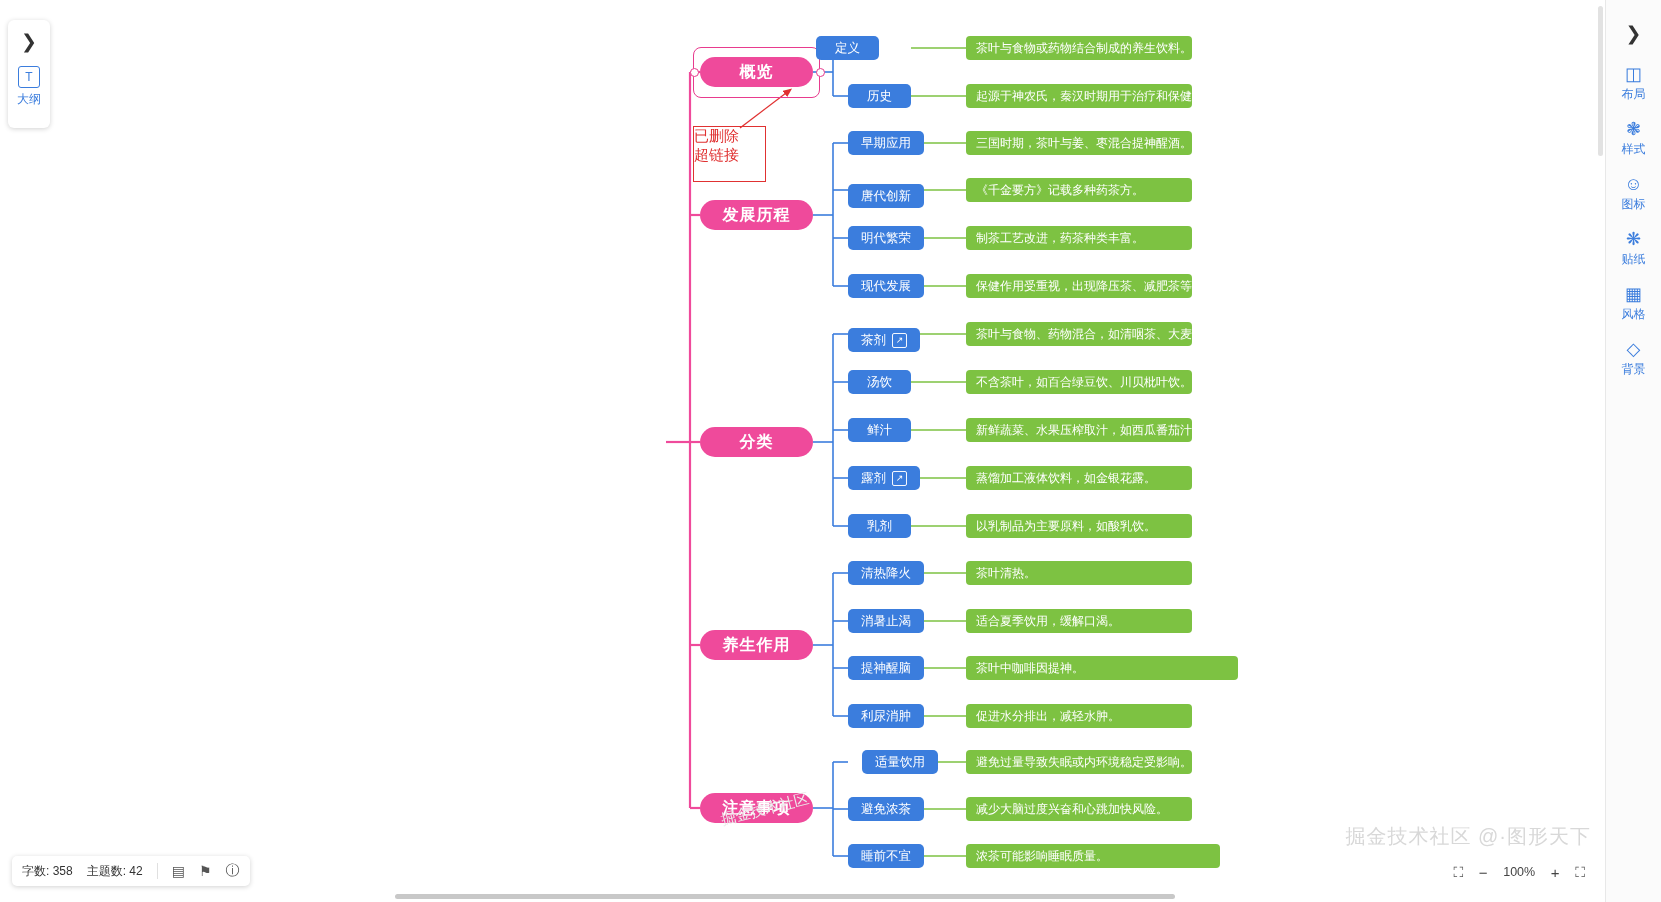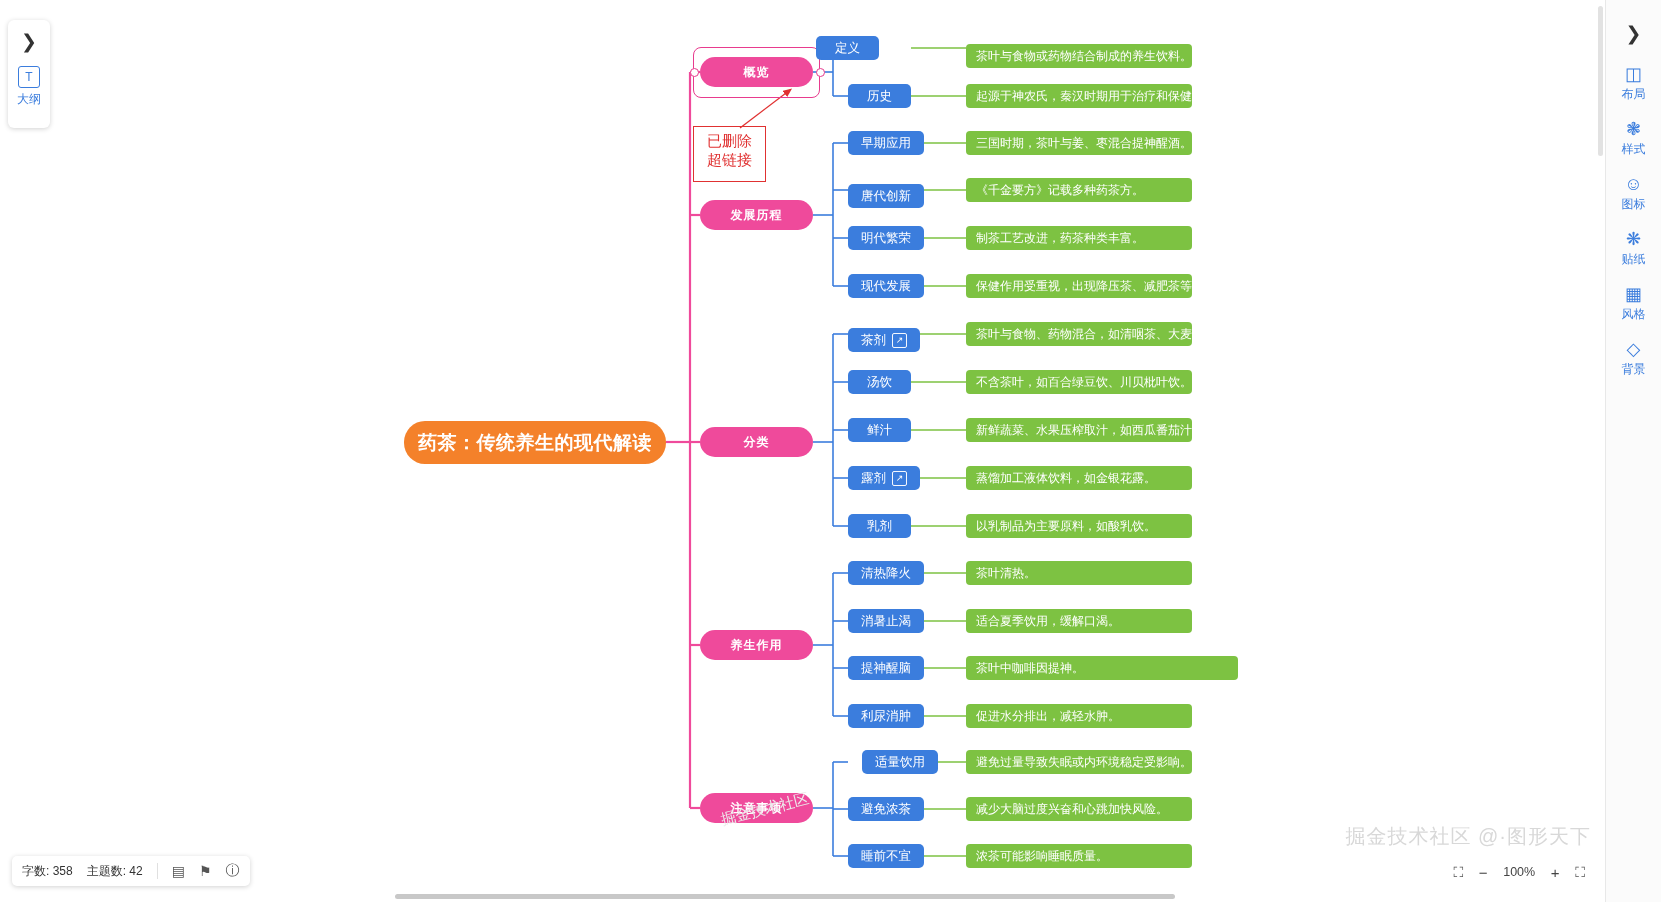--- a/index.html
+++ b/index.html
@@ -135,21 +135,21 @@
     font-size: 19px;
     font-weight: bold;
     justify-content: center;
     letter-spacing: 0.5px;
   }
   .l1 {
     height: 30px;
     background: #ef4a9b;
     border-radius: 15px;
     color: #ffffff;
-    font-size: 12px;
+    font-size: 16px;
     font-weight: bold;
     justify-content: center;
     letter-spacing: 1px;
   }
   .sel-box {
     position: absolute;
     border: 1.4px solid #e83b8e;
     border-radius: 8px;
     box-sizing: border-box;
   }
@@ -193,23 +193,22 @@
     position: absolute;
     left: 693px;
     top: 126px;
     width: 73px;
     height: 56px;
     border: 1.4px solid #e03131;
     box-sizing: border-box;
     color: #e03131;
     font-size: 15px;
     line-height: 19px;
-    text-align: center;
-    padding-top: 6px;
-    font-family: Liberation Mono, monospace;
+    text-align: left;
+    font-family: Liberation Serif, serif;
   }
 
   
   .status-bar {
     position: absolute;
     left: 12px;
     bottom: 16px;
     height: 30px;
     background: #ffffff;
     border-radius: 5px;
@@ -361,23 +360,20 @@
       <path d="M911,856 L966,856" stroke="#7dc242" stroke-width="1.6" fill="none"></path>
 
       <defs>
         <marker id="arrowhead" markerWidth="7" markerHeight="7" refX="5" refY="3" orient="auto">
           <polygon points="0 0, 7 3, 0 6" fill="#e03131"></polygon>
         </marker>
       </defs>
       <path d="M740,128 L790,90" stroke="#e03131" stroke-width="1.3" fill="none" marker-end="url(#arrowhead)"></path>
     </svg>
 
-    <div class="node root-node">
-      <span>药茶：传统养生的现代解读</span>
-    </div>
 
     <div class="node l1" style="left:700px; top:57px; width:113px;">
       <span>概览</span>
     </div>
     <div class="sel-box" style="left:693px; top:47px; width:127px; height:51px;"></div>
     <div class="sel-handle" style="left:690px; top:68px;"></div>
     <div class="sel-handle" style="left:816px; top:68px;"></div>
 
     <div class="node l1" style="left:700px; top:200px; width:113px;">
       <span>发展历程</span>
@@ -388,21 +384,21 @@
     <div class="node l1" style="left:700px; top:630px; width:113px;">
       <span>养生作用</span>
     </div>
     <div class="node l1" style="left:700px; top:793px; width:113px;">
       <span>注意事项</span>
     </div>
 
     <div class="node l2" style="left:816px; top:36px; width:63px;">
       <span>定义</span>
     </div>
-    <div class="node l3" style="left:966px; top:36px; width:226px;margin-top:8px;">
+    <div class="node l3" style="left:966px; top:36px; width:226px;">
       <span>茶叶与食物或药物结合制成的养生饮料。</span>
     </div>
 
     <div class="node l2" style="left:848px; top:84px; width:63px;">
       <span>历史</span>
     </div>
     <div class="node l3" style="left:966px; top:84px; width:226px;">
       <span>起源于神农氏，秦汉时期用于治疗和保健。</span>
     </div>
 
@@ -509,21 +505,21 @@
     <div class="node l2" style="left:848px; top:797px; width:76px;">
       <span>避免浓茶</span>
     </div>
     <div class="node l3" style="left:966px; top:797px; width:226px;">
       <span>减少大脑过度兴奋和心跳加快风险。</span>
     </div>
 
     <div class="node l2" style="left:848px; top:844px; width:76px;">
       <span>睡前不宜</span>
     </div>
-    <div class="node l3" style="left:966px; top:844px; width:226px;">
+    <div class="node l3" style="left:966px; top:844px; width:254px;">
       <span>浓茶可能影响睡眠质量。</span>
     </div>
 
     <div class="anno">
       <div>已删除</div>
       <div>超链接</div>
     </div>
 
     <div class="wm2">掘金技术社区</div>
   </div>

